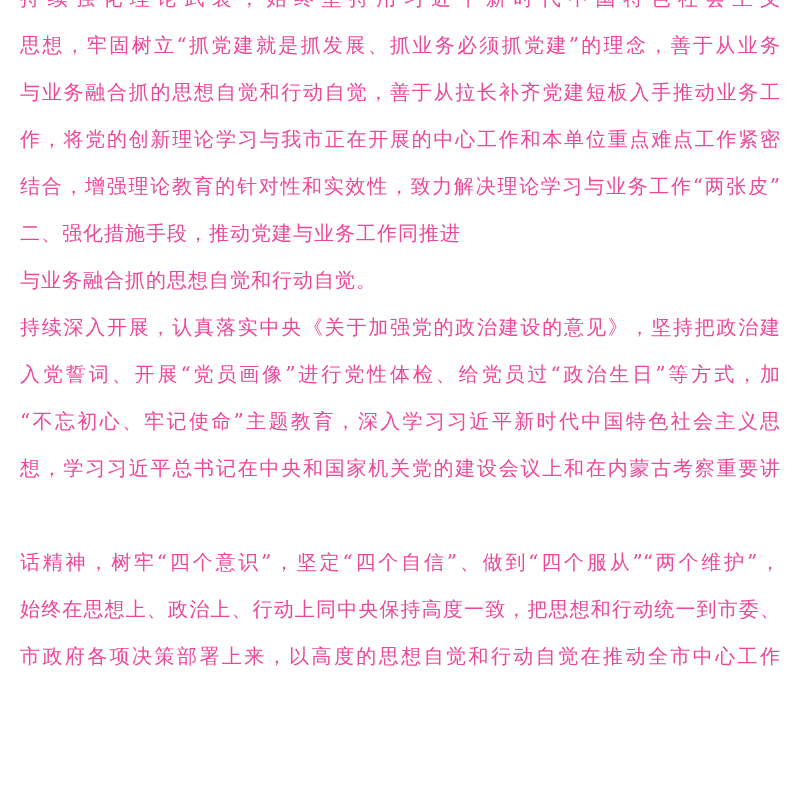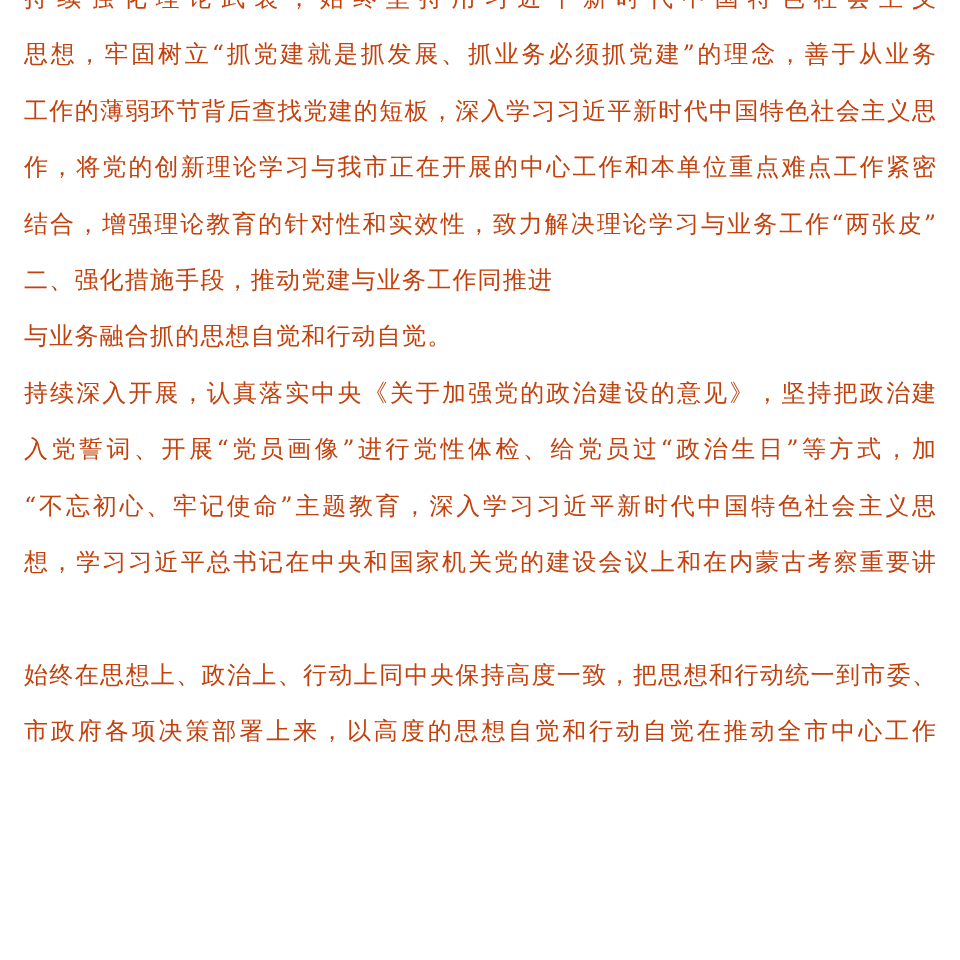--- a/index.html
+++ b/index.html
@@ -13,21 +13,21 @@
     overflow: hidden;
   }
   .page {
     box-sizing: border-box;
     width: 800px;
     height: 800px;
     padding: 0 20px;
     overflow: hidden;
     background: #ffffff;
     font-family: "DejaVu Serif", "Liberation Serif", serif;
-    color: #c2410c;
+    color: #ec4899;
     font-size: 20px;
   }
   .line {
     height: 47px;
     line-height: 47px;
     overflow: hidden;
     text-align: left;
     letter-spacing: 1px;
   }
   .line.justify {
@@ -42,26 +42,27 @@
     
   }
 </style>
 </head>
 <body>
 
 <div class="page">
   <div>
       <div class="line justify clip-top">持续强化理论武装，始终坚持用习近平新时代中国特色社会主义</div>
       <div class="line justify">思想，牢固树立“抓党建就是抓发展、抓业务必须抓党建”的理念，善于从业务</div>
-      <div class="line justify">工作的薄弱环节背后查找党建的短板，深入学习习近平新时代中国特色社会主义思</div>
+      <div class="line justify">与业务融合抓的思想自觉和行动自觉，善于从拉长补齐党建短板入手推动业务工</div>
       <div class="line justify">作，将党的创新理论学习与我市正在开展的中心工作和本单位重点难点工作紧密</div>
       <div class="line justify">结合，增强理论教育的针对性和实效性，致力解决理论学习与业务工作“两张皮”</div>
       <div class="line">二、强化措施手段，推动党建与业务工作同推进</div>
       <div class="line">与业务融合抓的思想自觉和行动自觉。</div>
       <div class="line justify">持续深入开展，认真落实中央《关于加强党的政治建设的意见》，坚持把政治建</div>
       <div class="line justify">入党誓词、开展“党员画像”进行党性体检、给党员过“政治生日”等方式，加</div>
       <div class="line justify">“不忘初心、牢记使命”主题教育，深入学习习近平新时代中国特色社会主义思</div>
       <div class="line justify">想，学习习近平总书记在中央和国家机关党的建设会议上和在内蒙古考察重要讲</div>
       <div class="line blank"></div>
+      <div class="line justify">话精神，树牢“四个意识”，坚定“四个自信”、做到“四个服从”“两个维护”，</div>
       <div class="line justify">始终在思想上、政治上、行动上同中央保持高度一致，把思想和行动统一到市委、</div>
       <div class="line justify">市政府各项决策部署上来，以高度的思想自觉和行动自觉在推动全市中心工作</div>
     </div>
 </div>
 
 </body></html>

